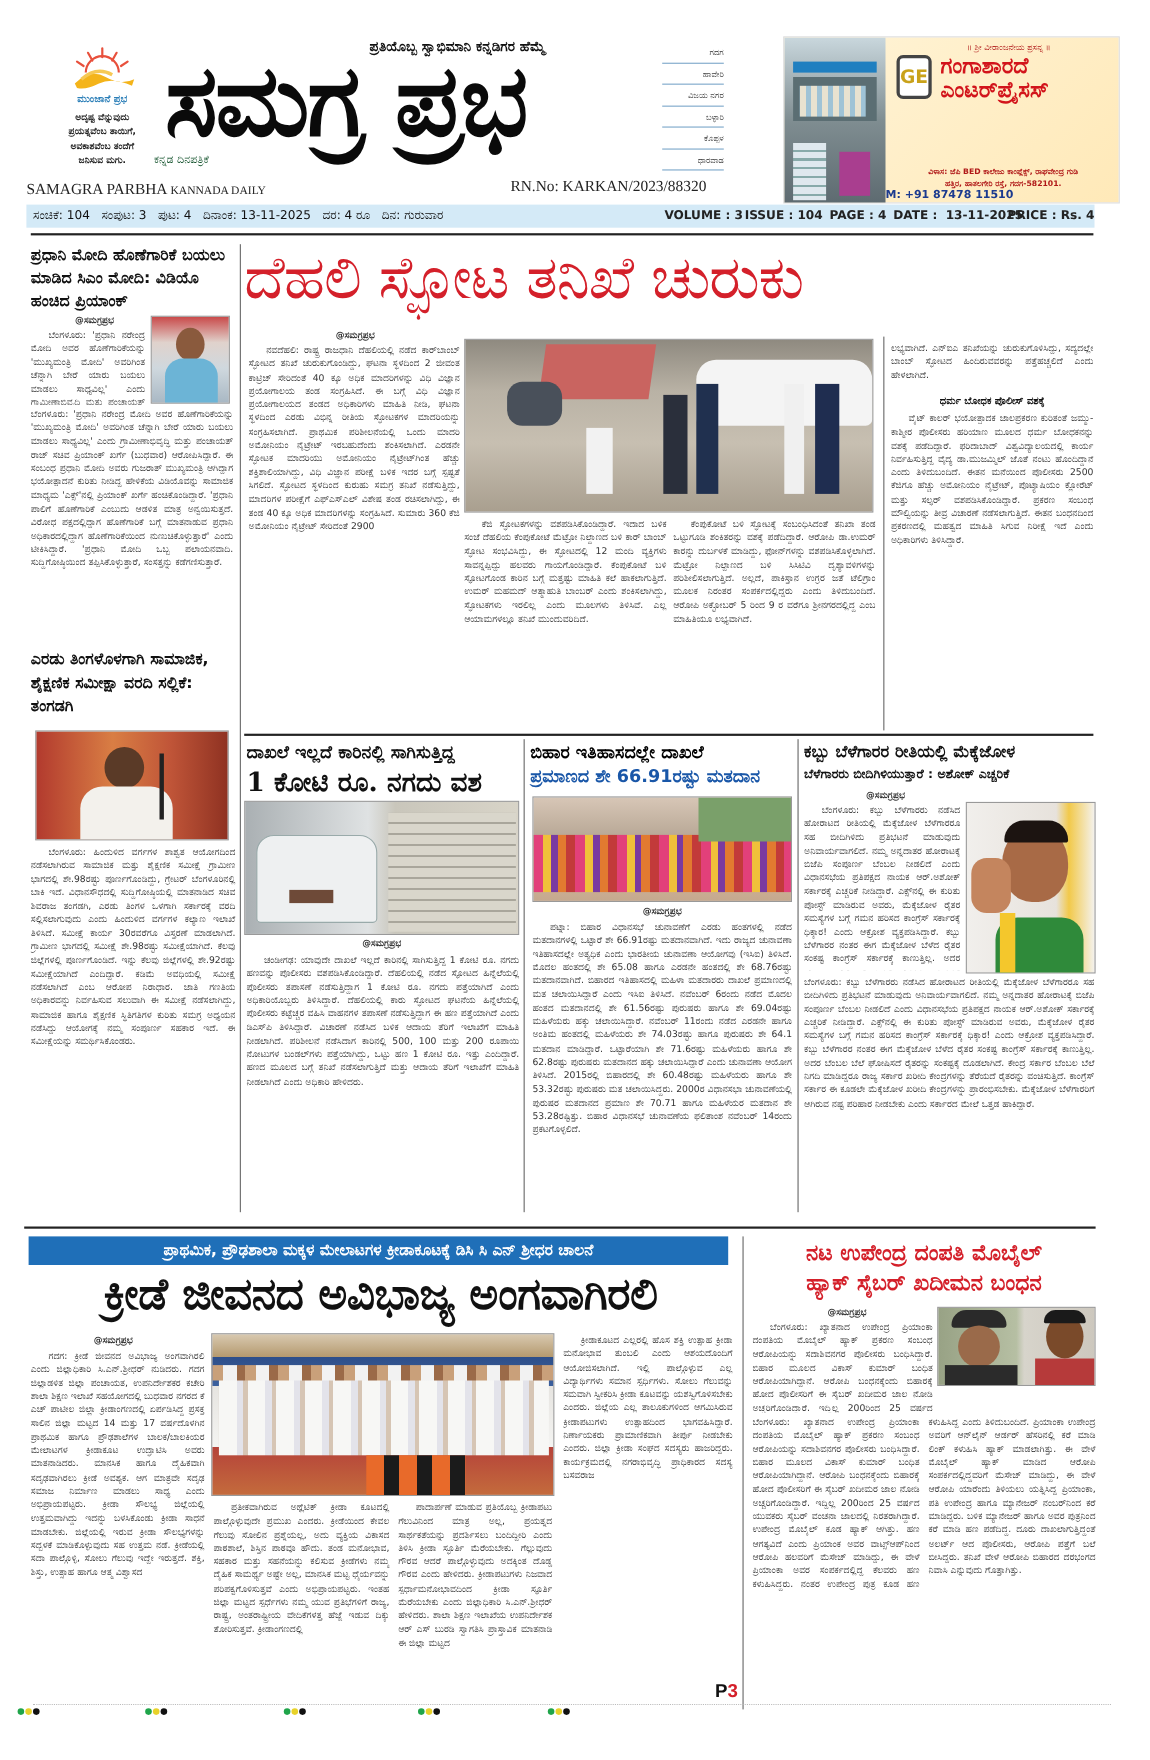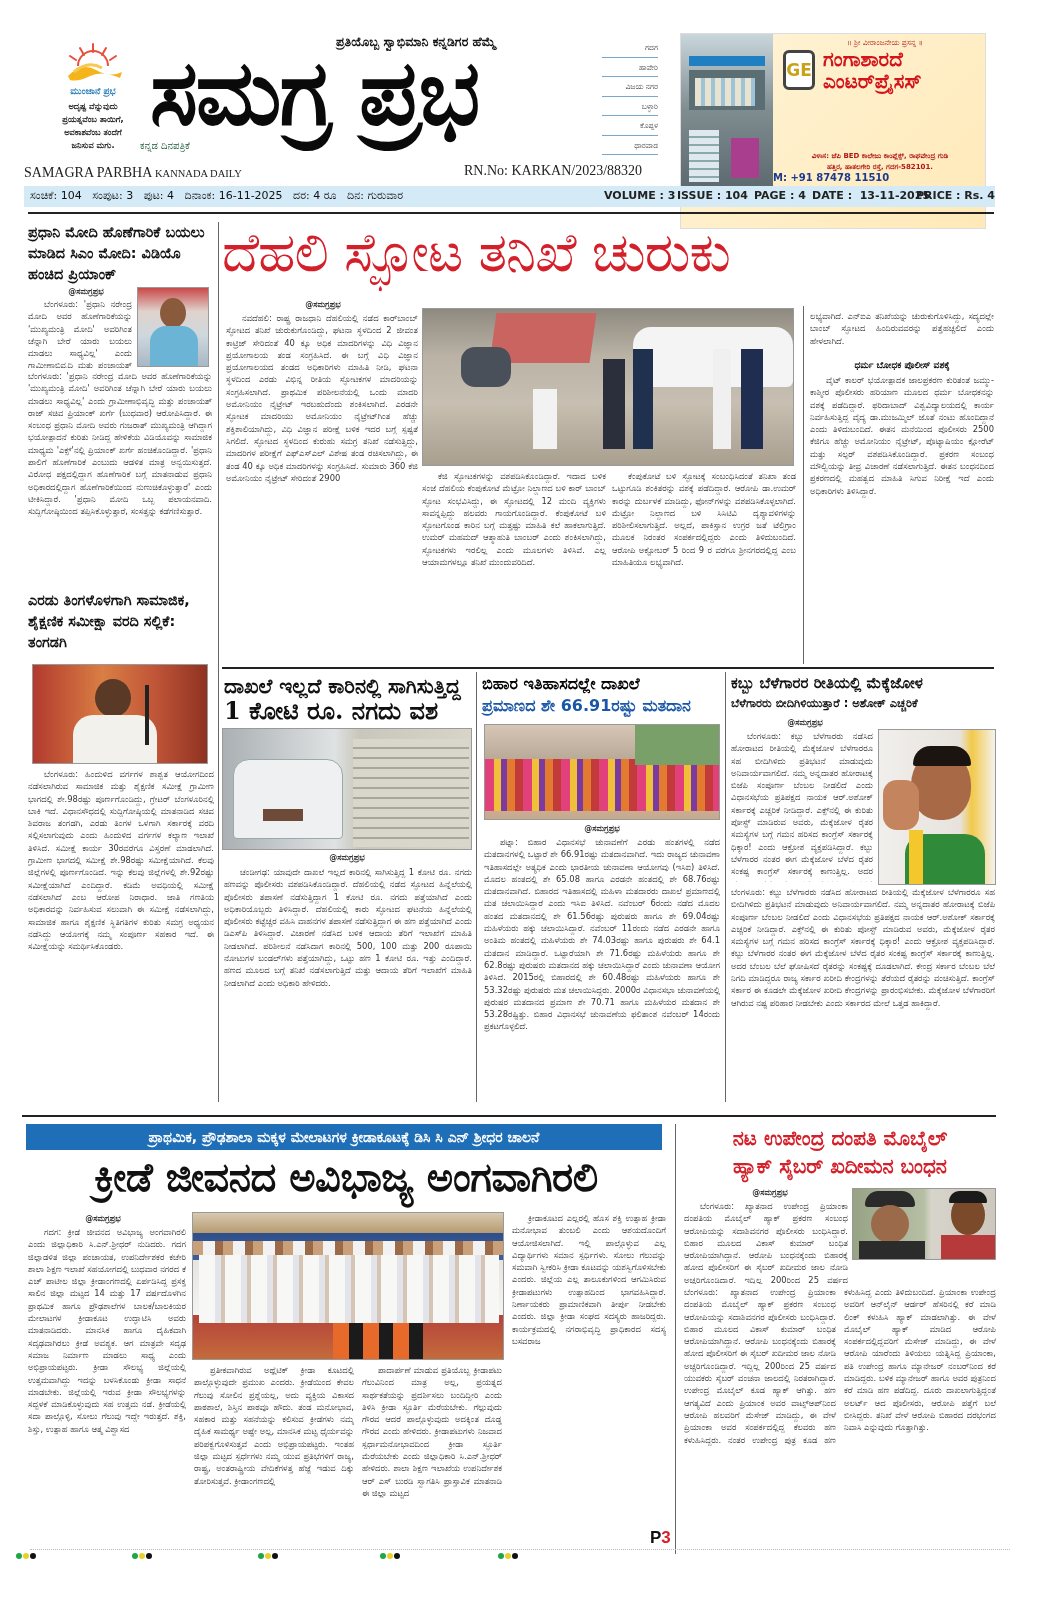--- a/index.html
+++ b/index.html
@@ -11,21 +11,21 @@
 .body-text{font-size:8.4px;line-height:12.3px;text-align:justify;color:#333;overflow:hidden}
 .body-text p{text-indent:16px}
 .credit{font-size:8px;text-align:center;color:#333;font-weight:bold}
 .photo{position:absolute;overflow:hidden;border:1px solid #999}
 .serifhead{font-family:"DejaVu Sans",sans-serif;font-weight:bold}
 
 .logo-sun{position:absolute;left:62px;top:42px;width:62px;height:40px}
 .mast-title{position:absolute;left:150px;top:48px;font-size:90px;font-weight:bold;letter-spacing:-2px;line-height:1;color:#0a0a0a}
 .nav-list{position:absolute;left:602px;top:38px;width:56px}
 .nav-list div{font-size:7.5px;color:#444;text-align:right;border-bottom:1px solid #7aa6c9;height:19.5px;line-height:19px}
-.ad{position:absolute;left:680px;top:33px;width:306px;height:196px;background:linear-gradient(135deg,#fff4d8,#ffe9b8);border:1px solid #ddd;overflow:hidden}
+.ad{position:absolute;left:712px;top:33px;width:306px;height:152px;background:linear-gradient(135deg,#fff4d8,#ffe9b8);border:1px solid #ddd;overflow:hidden}
 .infobar{position:absolute;left:24px;top:186px;width:971px;height:21px;background:#d4eaf7}
 .infobar span{position:absolute;top:3px;font-size:11px;font-weight:bold;color:#222}
 .dots{position:absolute;top:1549px;height:4px;border-top:1px dotted #bbb}
 </style>
 </head>
 <body>
 
 <div>
   <svg class="logo-sun" viewBox="0 0 62 40">
     <g stroke="#e8503c" stroke-width="2" stroke-linecap="round">
@@ -81,21 +81,21 @@
       <div>ಎಂಟರ್‌ಪ್ರೈಸಸ್</div>
     </div>
     <div class="abs" style="left:92px;top:117px;width:214px;text-align:center;font-size:7px;line-height:11px;color:#b01818;font-weight:bold">
       <div>ವಿಳಾಸ: ಜೆಪಿ BED ಕಾಲೇಜು ಕಾಂಪ್ಲೆಕ್ಸ್, ರಾಘವೇಂದ್ರ ಗುಡಿ</div>
       <div>ಹತ್ತಿರ, ಹಾತಲಗೇರಿ ರಸ್ತೆ, ಗದಗ-582101.</div>
     </div>
     <div class="abs" style="left:92px;top:138px;width:214px;text-align:left;font-size:10px;font-weight:bold;color:#1b3a8f">M: +91 87478 11510</div>
   </div>
 
   <div class="infobar">
-    <span style="left:6px;font-weight:normal;color:#111;font-size:11px;white-space:pre">ಸಂಚಿಕೆ: 104   ಸಂಪುಟ: 3   ಪುಟ: 4   ದಿನಾಂಕ: 16-11-2025   ದರ: 4 ರೂ   ದಿನ: ಗುರುವಾರ</span>
+    <span style="left:6px;font-weight:normal;color:#111;font-size:11px;white-space:pre">ಸಂಚಿಕೆ: 104   ಸಂಪುಟ: 3   ಪುಟ: 4   ದಿನಾಂಕ: 13-11-2025   ದರ: 4 ರೂ   ದಿನ: ಗುರುವಾರ</span>
     <span style="left:580px">VOLUME : 3</span>
     <span style="left:653px">ISSUE : 104</span>
     <span style="left:730px">PAGE : 4</span>
     <span style="left:788px;white-space:pre">DATE :  13-11-2025</span>
     <span style="left:892px">PRICE : Rs. 4</span>
   </div>
   <div class="rule" style="left:28px;top:212px;width:966px;height:2px"></div>
 </div>
 
 <div>
@@ -153,21 +153,21 @@
     </div>
   <div class="abs" style="left:810px;top:360px;width:184px;text-align:center;font-size:9px;font-weight:bold">ಧರ್ಮ ಬೋಧಕ ಪೊಲೀಸ್ ವಶಕ್ಕೆ</div>
   <div class="abs body-text" style="left:810px;top:374px;width:184px;height:290px">
       <p>ವೈಟ್ ಕಾಲರ್ ಭಯೋತ್ಪಾದಕ ಜಾಲಪ್ರಕರಣ ಕುರಿತಂತೆ ಜಮ್ಮು- ಕಾಶ್ಮೀರ ಪೊಲೀಸರು ಹರಿಯಾಣ ಮೂಲದ ಧರ್ಮ ಬೋಧಕನನ್ನು ವಶಕ್ಕೆ ಪಡೆದಿದ್ದಾರೆ. ಫರಿದಾಬಾದ್ ವಿಶ್ವವಿದ್ಯಾಲಯದಲ್ಲಿ ಕಾರ್ಯ ನಿರ್ವಹಿಸುತ್ತಿದ್ದ ವೈದ್ಯ ಡಾ.ಮುಜಮ್ಮಿಲ್ ಜೊತೆ ನಂಟು ಹೊಂದಿದ್ದಾನೆ ಎಂದು ತಿಳಿದುಬಂದಿದೆ. ಈತನ ಮನೆಯಿಂದ ಪೊಲೀಸರು 2500 ಕೆಜಿಗೂ ಹೆಚ್ಚು ಅಮೋನಿಯಂ ನೈಟ್ರೇಟ್, ಪೊಟ್ಯಾಷಿಯಂ ಕ್ಲೋರೆಟ್ ಮತ್ತು ಸಲ್ಫರ್ ವಶಪಡಿಸಿಕೊಂಡಿದ್ದಾರೆ. ಪ್ರಕರಣ ಸಂಬಂಧ ಮೌಲ್ವಿಯನ್ನು ತೀವ್ರ ವಿಚಾರಣೆ ನಡೆಸಲಾಗುತ್ತಿದೆ. ಈತನ ಬಂಧನದಿಂದ ಪ್ರಕರಣದಲ್ಲಿ ಮಹತ್ವದ ಮಾಹಿತಿ ಸಿಗುವ ನಿರೀಕ್ಷೆ ಇದೆ ಎಂದು ಅಧಿಕಾರಿಗಳು ತಿಳಿಸಿದ್ದಾರೆ.</p>
     </div>
   <div class="vrule" style="left:803px;top:306px;height:358px"></div>
 </div>
 <div class="rule" style="left:222px;top:667px;width:772px;height:1.5px"></div>
 
 <div>
-  <div class="abs serifhead" style="left:224px;top:674px;width:250px;font-size:20px;color:#111;white-space:nowrap">ದಾಖಲೆ ಇಲ್ಲದೆ ಕಾರಿನಲ್ಲಿ ಸಾಗಿಸುತ್ತಿದ್ದ</div>
+  <div class="abs serifhead" style="left:224px;top:674px;width:250px;font-size:16px;color:#111;white-space:nowrap">ದಾಖಲೆ ಇಲ್ಲದೆ ಕಾರಿನಲ್ಲಿ ಸಾಗಿಸುತ್ತಿದ್ದ</div>
   <div class="abs serifhead" style="left:224px;top:694px;width:250px;font-size:24px;line-height:34px;color:#111;white-space:nowrap;font-family:'DejaVu Serif',serif">1 ಕೋಟಿ ರೂ. ನಗದು ವಶ</div>
   <div class="photo" style="left:222px;top:728px;width:250px;height:122px;background:linear-gradient(90deg,#aab0b3 0,#dfe2e3 45%,#c9c6bb 55%,#d8d4c8)">
     <div class="abs" style="left:10px;top:30px;width:110px;height:80px;border-radius:16px 16px 4px 4px;background:#eef0f1;border:1px solid #9aa"></div>
     <div class="abs" style="left:40px;top:80px;width:40px;height:12px;background:#6e4a38"></div>
     <div class="abs" style="left:130px;top:10px;width:116px;height:108px;background:repeating-linear-gradient(180deg,#d9d6cb 0 8px,#a9a69b 8px 10px)"></div>
   </div>
   <div class="abs credit" style="left:222px;top:853px;width:250px">@ಸಮಗ್ರಪ್ರಭ</div>
   <div class="abs body-text" style="left:224px;top:866px;width:248px;height:236px">
       <p>ಚಂಡೀಗಢ: ಯಾವುದೇ ದಾಖಲೆ ಇಲ್ಲದೆ ಕಾರಿನಲ್ಲಿ ಸಾಗಿಸುತ್ತಿದ್ದ 1 ಕೋಟಿ ರೂ. ನಗದು ಹಣವನ್ನು ಪೊಲೀಸರು ವಶಪಡಿಸಿಕೊಂಡಿದ್ದಾರೆ. ದೆಹಲಿಯಲ್ಲಿ ನಡೆದ ಸ್ಫೋಟದ ಹಿನ್ನೆಲೆಯಲ್ಲಿ ಪೊಲೀಸರು ತಪಾಸಣೆ ನಡೆಸುತ್ತಿದ್ದಾಗ 1 ಕೋಟಿ ರೂ. ನಗದು ಪತ್ತೆಯಾಗಿದೆ ಎಂದು ಅಧಿಕಾರಿಯೊಬ್ಬರು ತಿಳಿಸಿದ್ದಾರೆ. ದೆಹಲಿಯಲ್ಲಿ ಕಾರು ಸ್ಫೋಟದ ಘಟನೆಯ ಹಿನ್ನೆಲೆಯಲ್ಲಿ ಪೊಲೀಸರು ಕಟ್ಟೆಚ್ಚರ ವಹಿಸಿ ವಾಹನಗಳ ತಪಾಸಣೆ ನಡೆಸುತ್ತಿದ್ದಾಗ ಈ ಹಣ ಪತ್ತೆಯಾಗಿದೆ ಎಂದು ಡಿಎಸ್‌ಪಿ ತಿಳಿಸಿದ್ದಾರೆ. ವಿಚಾರಣೆ ನಡೆಸಿದ ಬಳಿಕ ಆದಾಯ ತೆರಿಗೆ ಇಲಾಖೆಗೆ ಮಾಹಿತಿ ನೀಡಲಾಗಿದೆ. ಪರಿಶೀಲನೆ ನಡೆಸಿದಾಗ ಕಾರಿನಲ್ಲಿ 500, 100 ಮತ್ತು 200 ರೂಪಾಯಿ ನೋಟುಗಳ ಬಂಡಲ್‌ಗಳು ಪತ್ತೆಯಾಗಿದ್ದು, ಒಟ್ಟು ಹಣ 1 ಕೋಟಿ ರೂ. ಇತ್ತು ಎಂದಿದ್ದಾರೆ. ಹಣದ ಮೂಲದ ಬಗ್ಗೆ ತನಿಖೆ ನಡೆಸಲಾಗುತ್ತಿದೆ ಮತ್ತು ಆದಾಯ ತೆರಿಗೆ ಇಲಾಖೆಗೆ ಮಾಹಿತಿ ನೀಡಲಾಗಿದೆ ಎಂದು ಅಧಿಕಾರಿ ಹೇಳಿದರು.</p>
     </div>

